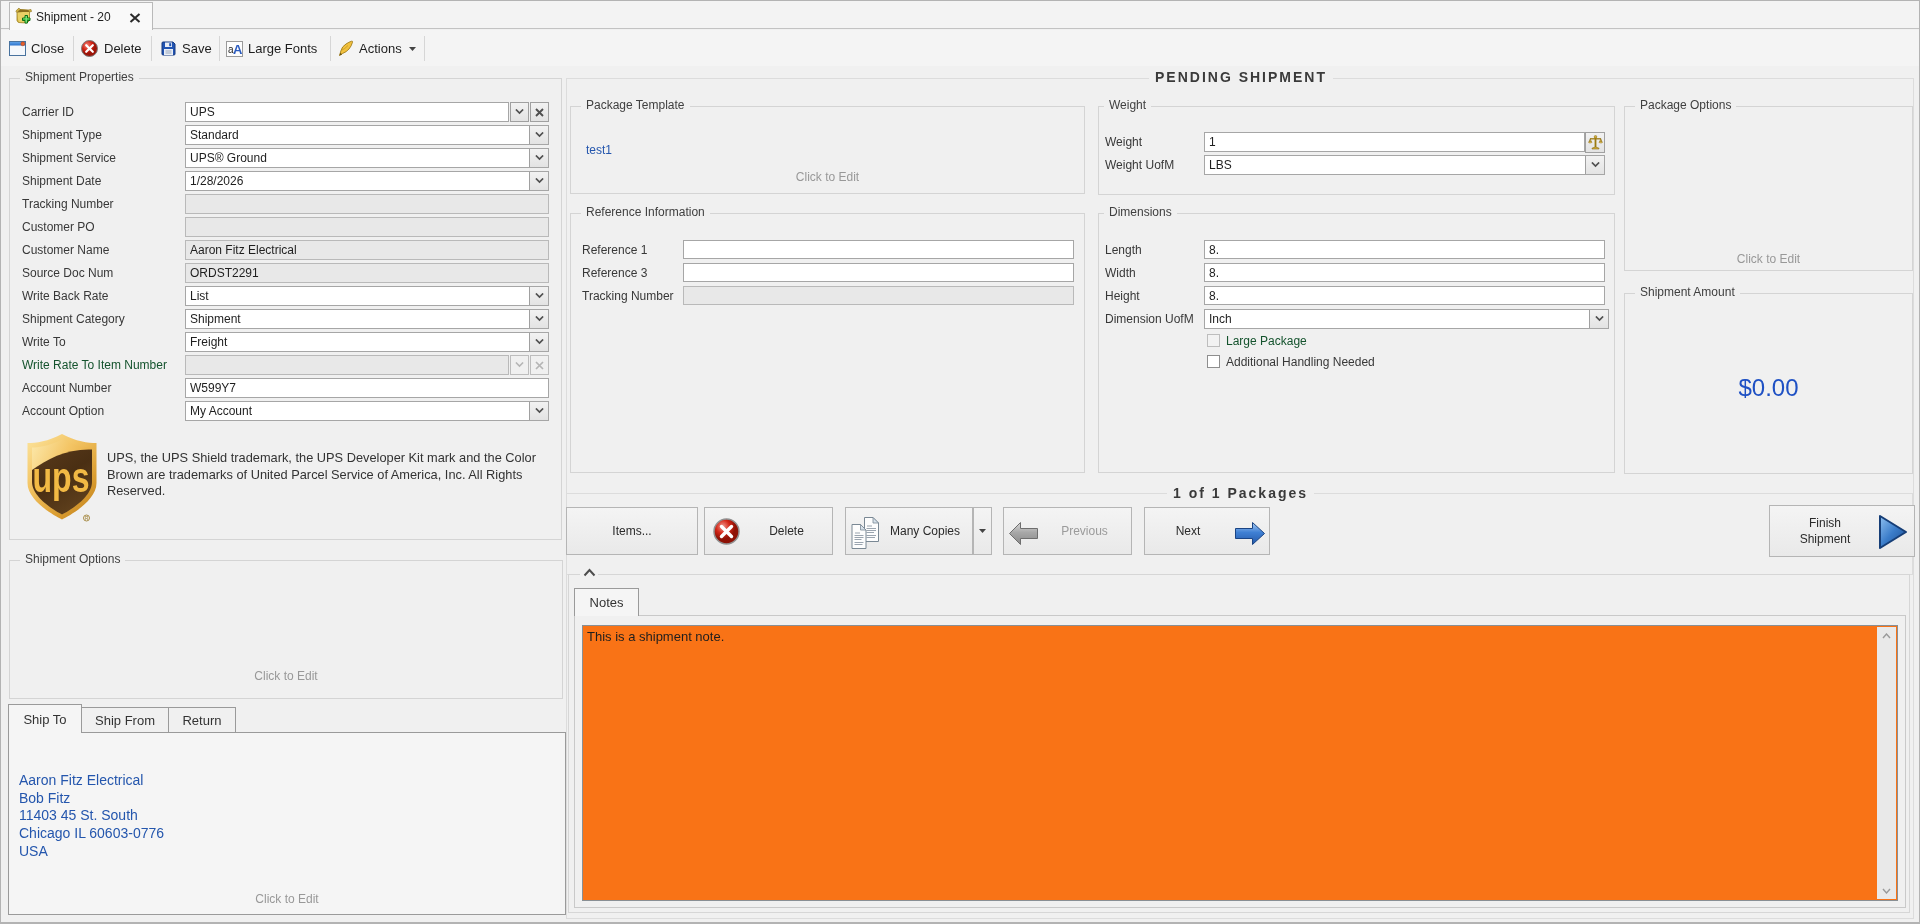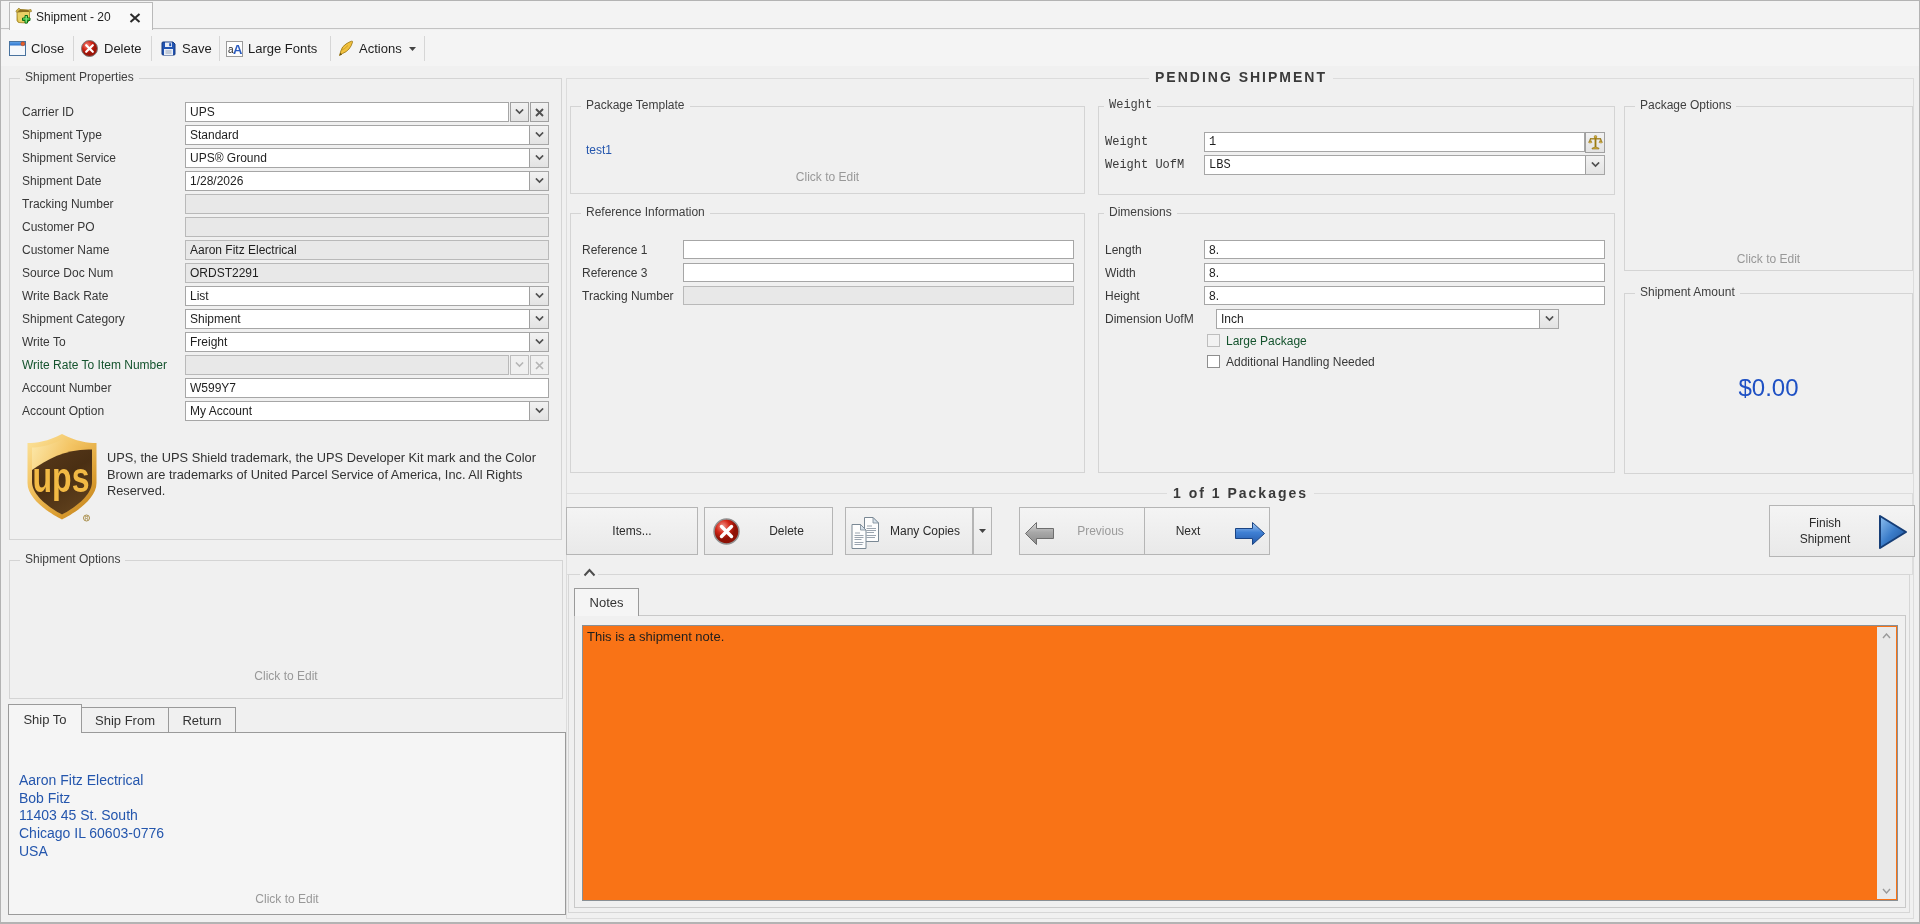--- a/index.html
+++ b/index.html
@@ -265,21 +265,21 @@
 <div class="grp" id="grp-ref" style="left:570px; top:213px; width:515px; height:260px;">
   <span class="glabel">Reference Information</span>
   <div class="lbl" style="left:11px; top:29px;">Reference 1</div>
   <div class="tb" style="left:112px; top:26px; width:391px; height:19px;"></div>
   <div class="lbl" style="left:11px; top:52px;">Reference 3</div>
   <div class="tb" style="left:112px; top:49px; width:391px; height:19px;"></div>
   <div class="lbl" style="left:11px; top:75px;">Tracking Number</div>
   <div class="tb dis" style="left:112px; top:72px; width:391px; height:19px;"></div>
 </div>
 
-<div class="grp" id="grp-weight" style="left:1098px; top:106px; width:517px; height:89px;font-family:Liberation Mono, monospace;">
+<div class="grp" id="grp-weight" style="left:1098px; top:106px; width:517px; height:89px;">
   <span class="glabel" style="left:5px;">Weight</span>
   <div class="lbl" style="left:6px; top:28px;">Weight</div>
   <div class="tb" style="left:105px; top:25px; width:381px; height:20px;">1</div>
   <div class="sqbtn" style="left:486px; top:25px; width:20px; height:21px;">
     <svg width="15" height="15" viewBox="0 0 15 15">
       <path d="M7.5 1.5 L7.5 12" stroke="#9c7a10" stroke-width="1.8"></path>
       <circle cx="7.5" cy="1.8" r="1.3" fill="#d4af37" stroke="#8a6d1d" stroke-width="0.5"></circle>
       <path d="M2 3.8 L13 3.8" stroke="#9c7a10" stroke-width="1.3"></path>
       <path d="M2.2 3.8 L0.8 7.2 L3.6 7.2 Z" fill="#d4af37" stroke="#8a6d1d" stroke-width="0.6"></path>
       <path d="M12.8 3.8 L11.4 7.2 L14.2 7.2 Z" fill="#d4af37" stroke="#8a6d1d" stroke-width="0.6"></path>
@@ -298,21 +298,21 @@
 
 <div class="grp" id="grp-dims" style="left:1098px; top:213px; width:517px; height:260px;">
   <span class="glabel" style="left:5px;">Dimensions</span>
   <div class="lbl" style="left:6px; top:29px;">Length</div>
   <div class="tb" style="left:105px; top:26px; width:401px; height:19px;">8.</div>
   <div class="lbl" style="left:6px; top:52px;">Width</div>
   <div class="tb" style="left:105px; top:49px; width:401px; height:19px;">8.</div>
   <div class="lbl" style="left:6px; top:75px;">Height</div>
   <div class="tb" style="left:105px; top:72px; width:401px; height:19px;">8.</div>
   <div class="lbl" style="left:6px; top:98px;">Dimension UofM</div>
-  <div class="tb combo" style="left:117px; top:95px; width:343px; height:20px;">Inch<span class="ddin">
+  <div class="tb combo" style="left:105px; top:95px; width:405px; height:20px;">Inch<span class="ddin">
         <svg class="chev" viewBox="0 0 10 6">
           <path d="M1 0.5 L5 4.5 L9 0.5" fill="none" stroke="#4f4f4f" stroke-width="1.9"></path>
         </svg>
       </span></div>
   <div class="cb dis" style="left:108px; top:120px;"></div>
   <div class="lbl dis" style="left:127px; top:120px;">Large Package</div>
   <div class="cb" style="left:108px; top:141px;"></div>
   <div class="lbl" style="left:127px; top:141px;">Additional Handling Needed</div>
 </div>
 
@@ -354,21 +354,21 @@
     <path d="M9.5 7.5 L9.5 13 L15 13 Z" fill="#d7e1ea" stroke="#7a8894" stroke-width="0.8"></path>
     <path d="M4 16 L9 16 M3.5 18.5 L12.5 18.5 M3.5 20.5 L12.5 20.5 M3.5 22.5 L10.5 22.5 M3.5 25.5 L12.5 25.5 M3.5 27.5 L11.5 27.5" stroke="#8e9aa6" stroke-width="0.9"></path>
   </svg>
   <span style="margin-left:32px;">Many Copies</span>
 </div>
 <div class="btn" style="left:973px; top:507px; width:19px; height:48px;">
   <svg width="9" height="6" viewBox="0 0 9 6">
       <path d="M1 1 L4.5 5 L8 1 Z" fill="#444"></path>
     </svg>
 </div>
-<div class="btn" style="left:1003px; top:507px; width:129px; height:48px; color:#9b9b9b;margin-left:16px;">
+<div class="btn" style="left:1003px; top:507px; width:129px; height:48px; color:#9b9b9b;">
   <svg width="31" height="25" viewBox="0 0 31 25" style="position:absolute; left:4px; top:13px;">
     <defs>
         <linearGradient id="gray-arr" x1="0" y1="0" x2="0" y2="1">
           <stop offset="0%" stop-color="#d8d8d8"></stop>
           <stop offset="45%" stop-color="#a8a8a8"></stop>
           <stop offset="100%" stop-color="#8a8a8a"></stop>
         </linearGradient>
       </defs>
     <path d="M12.5 1.5 L12.5 7.5 L29.5 7.5 L29.5 17.5 L12.5 17.5 L12.5 23.5 L1.5 12.5 Z" fill="url(#gray-arr)" stroke="#6e6e6e"></path>
   </svg>

